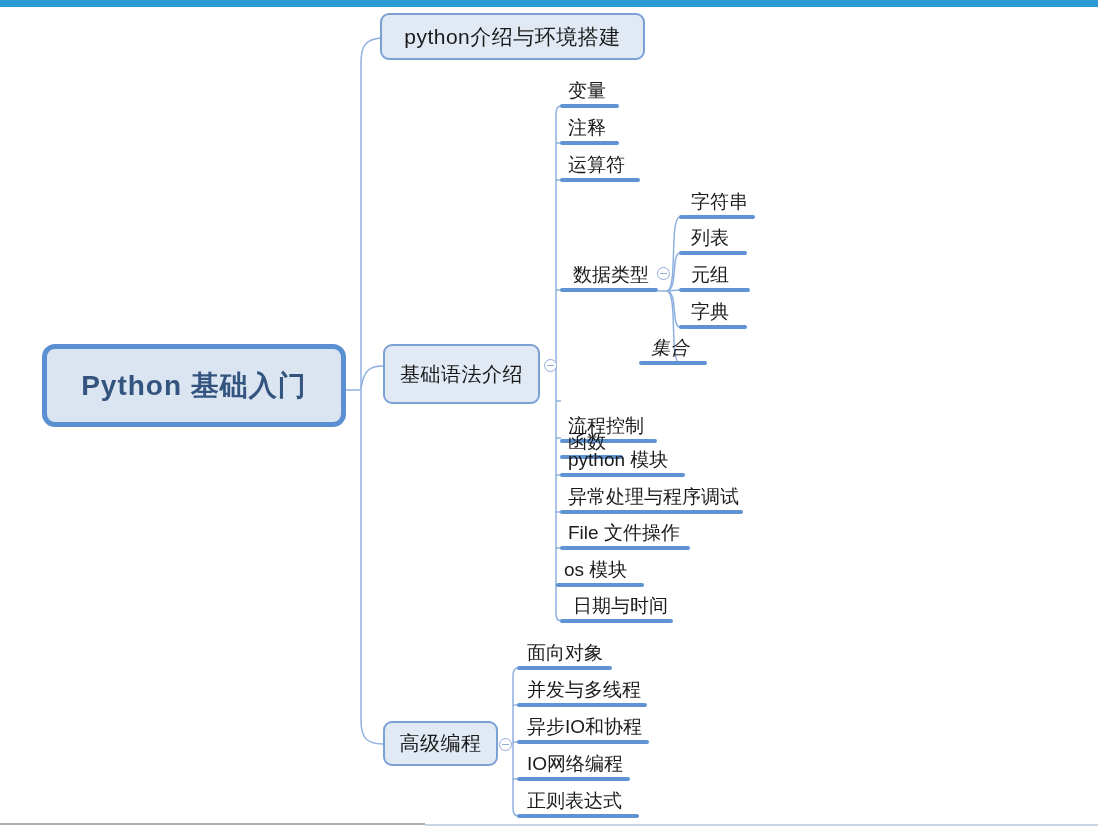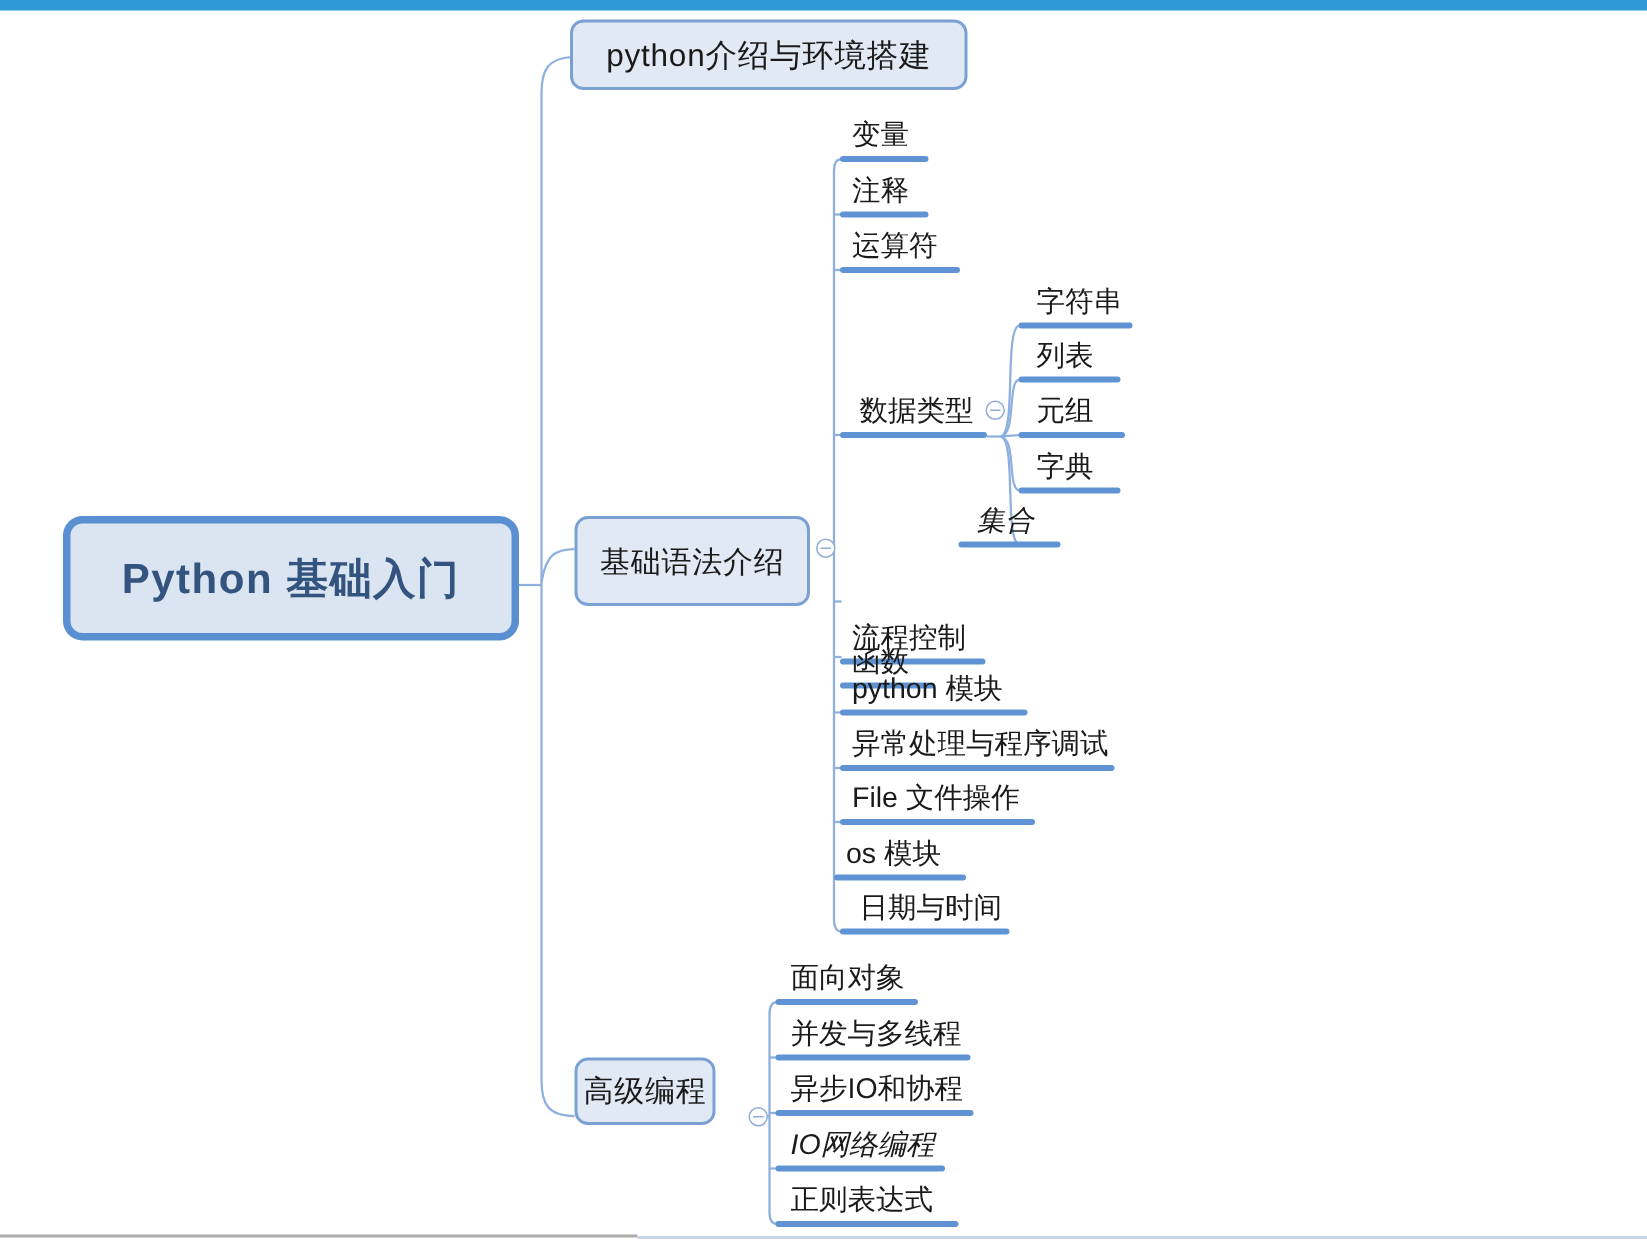--- a/index.html
+++ b/index.html
@@ -72,21 +72,21 @@
   </div>
 
   <div class="node" style="left:380px; top:13px; width:265px; height:47px;">
     <span>python介绍与环境搭建</span>
   </div>
 
   <div class="node" style="left:383px; top:344px; width:157px; height:60px; font-size:20px;">
     <span>基础语法介绍</span>
   </div>
 
-  <div class="node" style="left:383px; top:705px; width:94px; height:45px; font-size:20px;">
+  <div class="node" style="left:383px; top:721px; width:115px; height:45px; font-size:20px;">
     <span>高级编程</span>
   </div>
 
   <div class="collapse-icon" style="left:544px; top:359px;">
       <div class="minus"></div>
     </div>
   <div class="collapse-icon" style="left:657px; top:267px;">
       <div class="minus"></div>
     </div>
   <div class="collapse-icon" style="left:499px; top:738px;">
@@ -165,21 +165,21 @@
   </div>
   <div class="leaf" style="left:517px; top:679px;">
     <span class="leaf-label" style="padding-left:10px;">并发与多线程</span>
     <div class="leaf-underline" style="width:130px;"></div>
   </div>
   <div class="leaf" style="left:517px; top:716px;">
     <span class="leaf-label" style="padding-left:10px;">异步IO和协程</span>
     <div class="leaf-underline" style="width:132px;"></div>
   </div>
   <div class="leaf" style="left:517px; top:753px;">
-    <span class="leaf-label" style="padding-left:10px;font-style:italic;">IO网络编程</span>
+    <span class="leaf-label" style="padding-left:10px;">IO网络编程</span>
     <div class="leaf-underline" style="width:113px;"></div>
   </div>
   <div class="leaf" style="left:517px; top:790px;">
     <span class="leaf-label" style="padding-left:10px;">正则表达式</span>
     <div class="leaf-underline" style="width:122px;"></div>
   </div>
 
   <div class="bottom-line-left"></div>
   <div class="bottom-line-right"></div>
 

